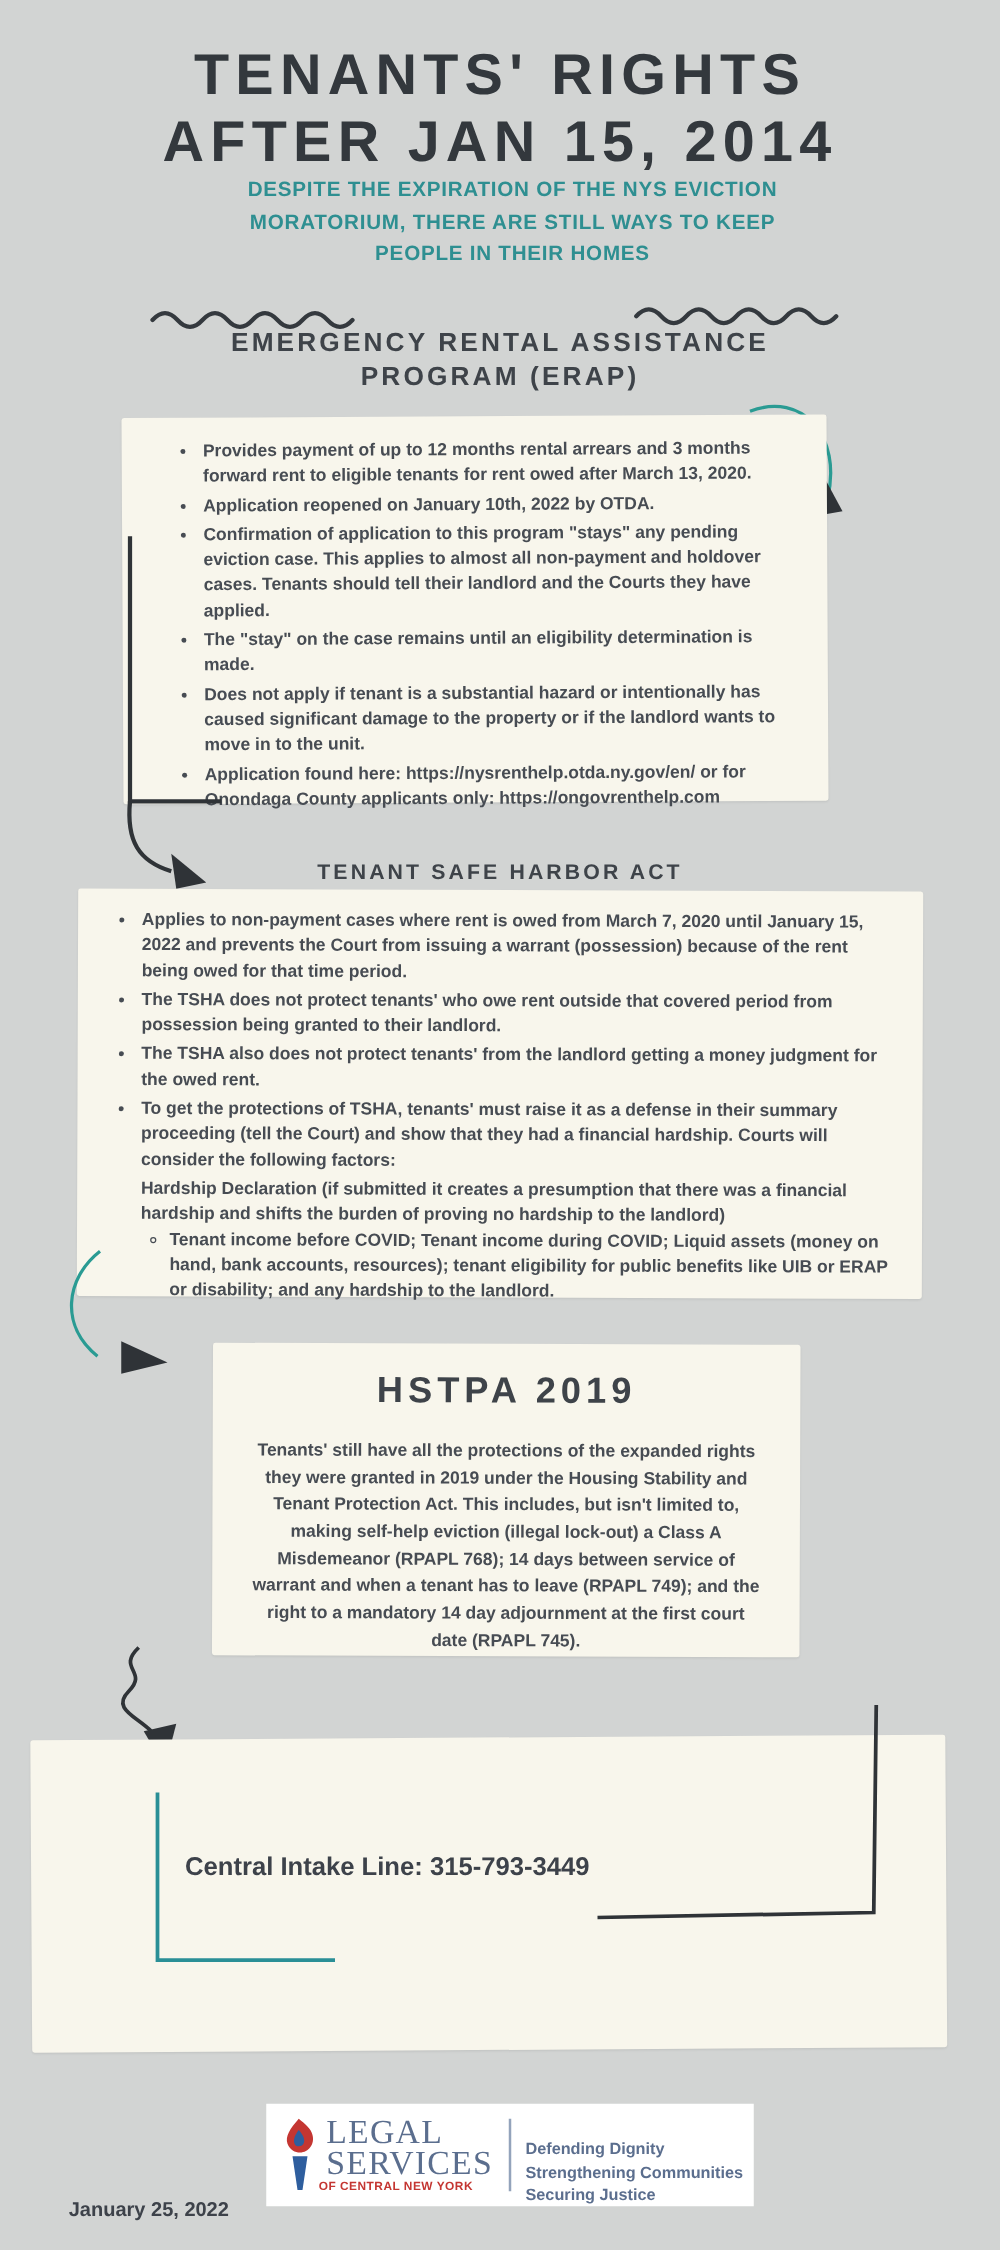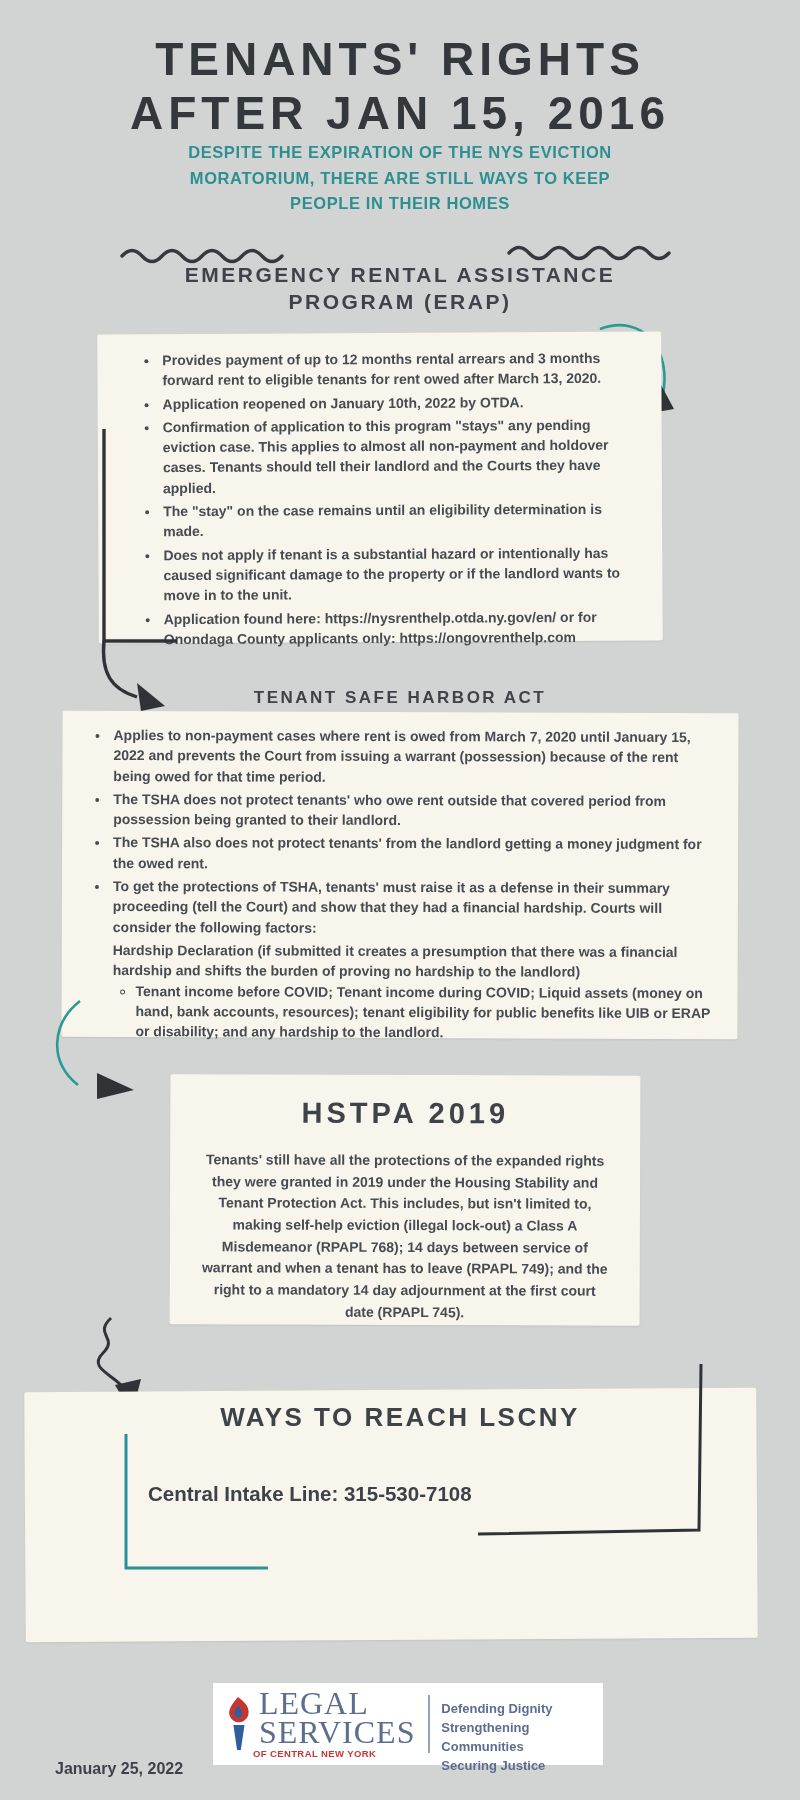--- a/index.html
+++ b/index.html
@@ -9,21 +9,21 @@
     background:#d2d4d3;overflow:hidden;
   }
   .abs{position:absolute;}
   
   #main-title{
     top:32px;left:0;right:0;text-align:center;
     font-size:46px;font-weight:bold;letter-spacing:5px;
     color:#33383d;white-space:pre-line;line-height:1.18;
   }
   #subtitle{
-    top:140px;left:165px;width:470px;text-align:center;
+    top:140px;left:175px;width:470px;text-align:center;
     font-size:16.5px;font-weight:bold;letter-spacing:0.6px;
     color:#2e8f91;line-height:1.55;
   }
   .section-heading{
     text-align:center;font-weight:bold;color:#3e4349;letter-spacing:2.5px;
   }
   #erap-heading{top:261px;left:150px;width:500px;font-size:21px;line-height:1.3;}
   #tsha-heading{top:688px;left:0;right:0;font-size:17px;}
   
   .card{
@@ -60,35 +60,35 @@
     left:148px;top:1477px;
     font-size:20.5px;font-weight:bold;color:#3d424a;line-height:1.62;
   }
   
   #logo-box{
     left:213px;top:1683px;width:390px;height:82px;background:#ffffff;
     display:flex;align-items:center;padding-left:12px;box-sizing:border-box;
   }
   #logo-name{
     font-family:"Liberation Serif", serif;color:#5b6e8e;
-    font-size:32px;line-height:0.92;letter-spacing:1px;margin-left:6px;white-space:pre-line;
+    font-size:27px;line-height:0.92;letter-spacing:1px;margin-left:6px;white-space:pre-line;
   }
   #logo-sub{color:#c43632;font-size:9.5px;font-weight:bold;letter-spacing:0.4px;margin-top:1px;font-family:"Liberation Sans",sans-serif;}
   #logo-divider{width:2px;height:58px;background:#93a3bb;margin:0 11px 0 13px;}
   #logo-tagline{color:#5b6e8e;font-size:13px;font-weight:bold;line-height:1.45;white-space:pre-line;margin-top:28px;}
   #footer-date{left:55px;top:1760px;font-size:16px;font-weight:bold;color:#3d424a;}
   svg{display:block;}
 </style>
 </head>
 <body>
 
 <div id="poster">
 
   <div class="abs" id="main-title">TENANTS' RIGHTS
-AFTER JAN 15, 2016</div>
+AFTER JAN 15, 2014</div>
   <div class="abs" id="subtitle">DESPITE THE EXPIRATION OF THE NYS EVICTION MORATORIUM, THERE ARE STILL WAYS TO KEEP PEOPLE IN THEIR HOMES</div>
 
   <svg class="abs" style="left:118px;top:243px;" width="170" height="22">
     <path d="M4,13 Q14,2 24,13 T44,13 T64,13 T84,13 T104,13 T124,13 T144,13 T164,13" fill="none" stroke="#34393e" stroke-width="3.4" stroke-linecap="round"></path>
   </svg>
   <svg class="abs" style="left:505px;top:240px;" width="170" height="22">
     <path d="M4,13 Q14,2 24,13 T44,13 T64,13 T84,13 T104,13 T124,13 T144,13 T164,13" fill="none" stroke="#34393e" stroke-width="3.4" stroke-linecap="round"></path>
   </svg>
 
   <div class="abs section-heading" id="erap-heading">EMERGENCY RENTAL ASSISTANCE PROGRAM (ERAP)</div>
@@ -141,32 +141,31 @@
     <div id="hstpa-heading">HSTPA 2019</div>
     <p id="hstpa-text">Tenants' still have all the protections of the expanded rights they were granted in 2019 under the Housing Stability and Tenant Protection Act. This includes, but isn't limited to, making self-help eviction (illegal lock-out) a Class A Misdemeanor (RPAPL 768); 14 days between service of warrant and when a tenant has to leave (RPAPL 749); and the right to a mandatory 14 day adjournment at the first court date (RPAPL 745).</p>
   </div>
 
   <svg class="abs" style="left:85px;top:1315px;" width="100" height="108">
     <path d="M26,3 C8,20 34,22 18,38 C4,52 24,58 36,70" fill="none" stroke="#2f3337" stroke-width="3"></path>
     <polygon points="30,70 56,64 47,99" fill="#2f3337"></polygon>
   </svg>
 
   <div class="abs card" id="ways-card"></div>
-  <div class="abs section-heading" id="ways-heading">WAYS TO REACH LSCNY</div>
 
   <svg class="abs" style="left:118px;top:1432px;" width="160" height="145">
     <path d="M8,2 L8,136 L150,136" fill="none" stroke="#2a8f96" stroke-width="3"></path>
   </svg>
 
   <svg class="abs" style="left:470px;top:1360px;" width="240" height="180">
     <path d="M231,4 L229,170 L8,174" fill="none" stroke="#2f3337" stroke-width="3"></path>
   </svg>
 
   <div class="abs" id="contact-block">
-    <div>Central Intake Line: 315-530-7108</div>
+    <div>Central Intake Line: 315-793-3449</div>
   </div>
 
   <div class="abs" id="logo-box">
     <svg width="30" height="60" viewBox="0 0 30 60">
       <path d="M14,1 C7,9 3,15 5,21 C7,26 11,28 15,28 C22,28 27,21 25,14 C24,9 19,5 14,1 Z" fill="#c43632"></path>
       <path d="M14,10 C11,14 9.5,17.5 10.5,20.5 C11.5,24 17,24 18.2,20 C19,16.8 17,13.3 14,10 Z" fill="#2e5e9e"></path>
       <path d="M9,31 L21,31 L17,58 L13,58 Z" fill="#2e5e9e"></path>
     </svg>
     <div>
       <div id="logo-name">LEGAL

